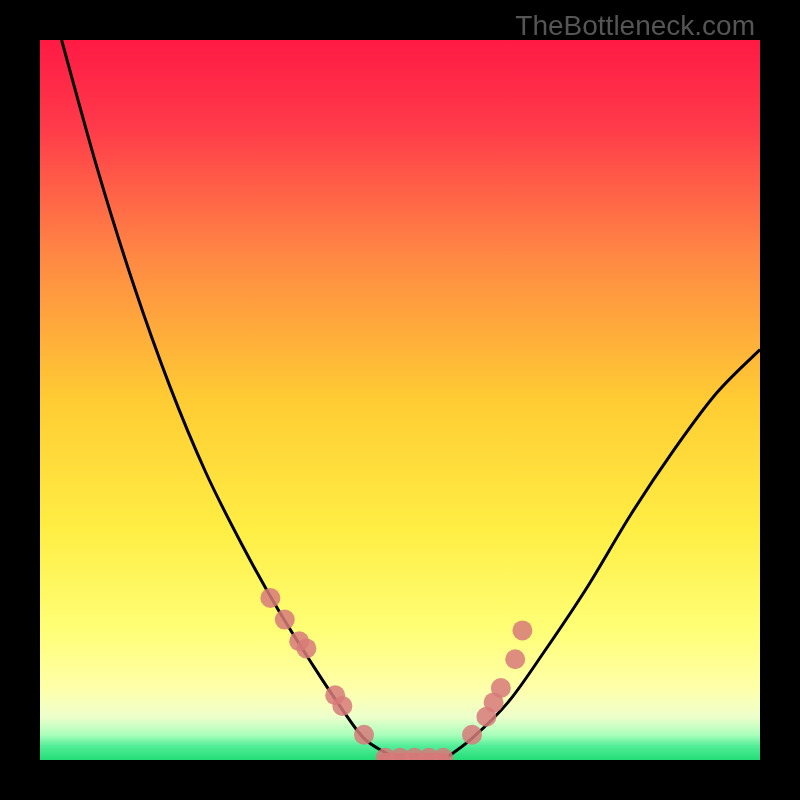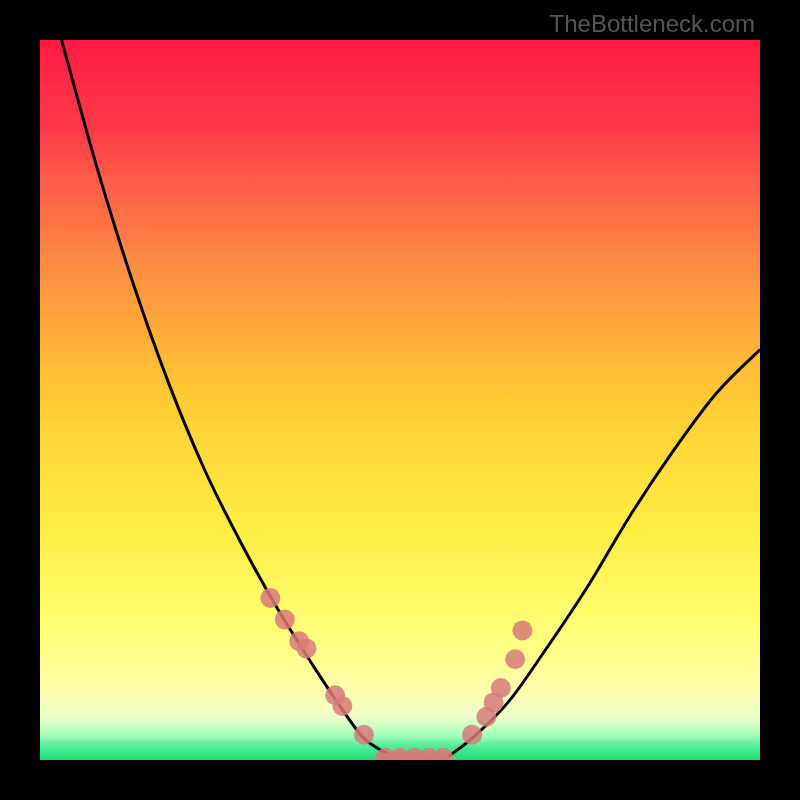--- a/index.html
+++ b/index.html
@@ -17,21 +17,21 @@
     left: 40px;
     top: 40px;
     width: 720px;
     height: 720px;
   }
   .watermark {
     position: absolute;
     top: 10px;
     right: 45px;
     color: #555;
-    font-size: 24px;
+    font-size: 28px;
     font-weight: normal;
     z-index: 10;
     font-family: Arial, sans-serif;
   }
   svg {
     display: block;
   }
 </style>
 </head>
 <body>

